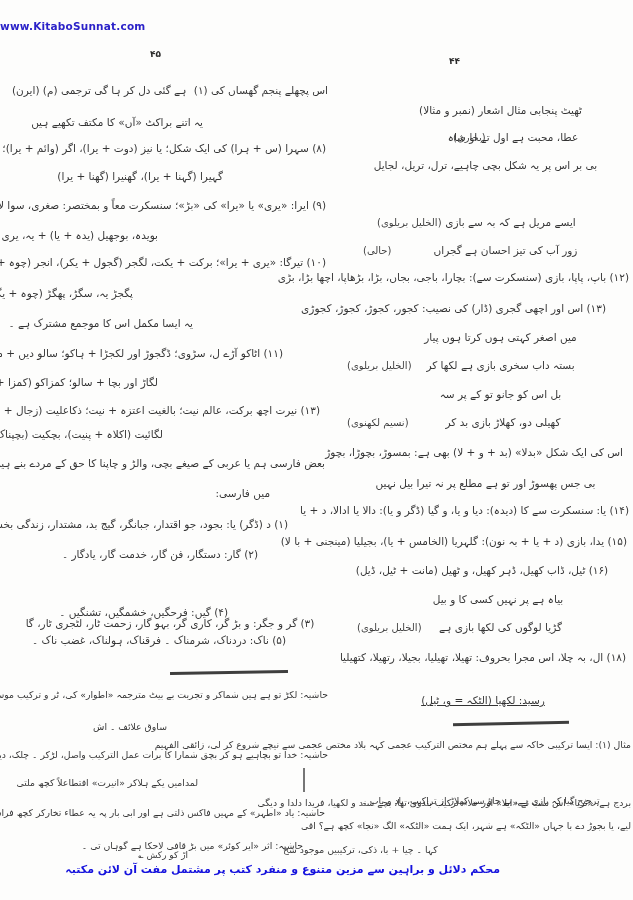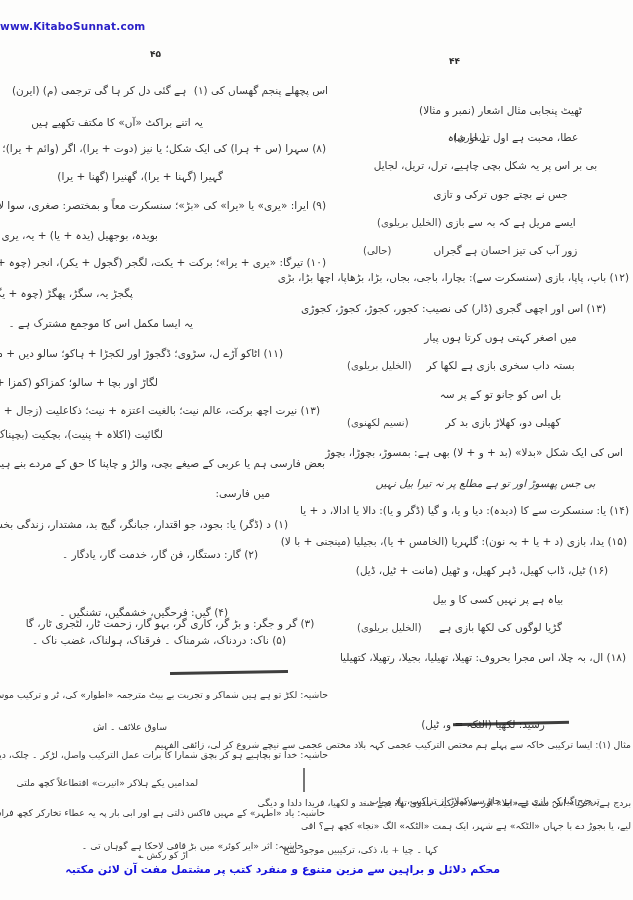--- a/index.html
+++ b/index.html
@@ -50,38 +50,37 @@
 
 <div class="watermark">www.KitaboSunnat.com</div>
 
 <div class="pagenum left">۴۵</div>
 <div class="pagenum right">۴۴</div>
 
 <div class="page right" id="page-right">
     <div class="line c" style="top: 104px; padding-left: 55px; padding-right: 20px;"><span>ٹھیٹ پنجابی مثال اشعار (نمبر و مثالا)</span></div>
     <div class="line c" style="top: 131px; padding-left: 95px; padding-right: 35px;"><span>عطا، محبت ہے اول تے او شاہ</span><span class="attr" style="left: 118px;">(بخاری)</span></div>
     <div class="line c" style="top: 159px; padding-left: 30px; padding-right: 25px;"><span>بی بر اس پر یہ شکل بچی چاہیے، ترل، تریل، لجایل</span></div>
-    <div class="line c" style="top: 188px; padding-left: 90px; padding-right: 55px;"><span>جس نے بچتے جوں ترکی و تازی</span></div>
     <div class="line c" style="top: 216px; padding-left: 95px; padding-right: 40px;"><span>ایسے مریل ہے کہ بہ سے بازی</span><span class="attr" style="left: 42px;">(الخلیل بریلوی)</span></div>
     <div class="line c" style="top: 244px; padding-left: 90px; padding-right: 45px;"><span>زور آب کی تیز احسان ہے گجراں</span><span class="attr" style="left: 28px;">(حالی)</span></div>
     <div class="line c" style="top: 271px; padding-left: 2px; padding-right: 2px;"><span>(۱۲) باپ، پاپا، بازی (سنسکرت سے): بچارا، باجی، بجاں، بڑا، بڑھاپا، اچھا بڑا، بڑی</span></div>
     <div class="line c" style="top: 302px; padding-left: 20px; padding-right: 25px;"><span>(۱۳) اس اور اچھی گجری (ڈار) کی نصیب: کجور، کجوڑ، کجوڑ، کجوڑی</span></div>
     <div class="line c" style="top: 331px; padding-left: 85px; padding-right: 50px;"><span>میں اصغر کہتی ہوں کرتا ہوں پیار</span></div>
     <div class="line c" style="top: 359px; padding-left: 80px; padding-right: 45px;"><span>بستہ داب سخری بازی ہے لکھا کر</span><span class="attr" style="left: 12px;">(الخلیل بریلوی)</span></div>
     <div class="line c" style="top: 388px; padding-left: 90px; padding-right: 55px;"><span>بل اس کو جانو تو کے پر سہ</span></div>
     <div class="line c" style="top: 416px; padding-left: 90px; padding-right: 50px;"><span>کھیلی دو، کھلاڑ بازی بد کر</span><span class="attr" style="left: 4px; margin-left: 8px;">(نسیم لکھنوی)</span></div>
     <div class="line c" style="top: 446px; padding-left: 8px; padding-right: 8px;"><span>اس کی ایک شکل «بدلا» (بد + و + لا) بھی ہے: بمسوڑ، بچوڑا، بچوڑ</span></div>
-    <div class="line c" style="top: 477px; padding-left: 35px; padding-right: 30px; font-style: italic;"><span>بی جس پھسوڑ اور تو ہے مطلع پر نہ تیرا بیل نہیں</span></div>
+    <div class="line c" style="top: 477px; padding-left: 35px; padding-right: 30px;"><span>بی جس پھسوڑ اور تو ہے مطلع پر نہ تیرا بیل نہیں</span></div>
     <div class="line c" style="top: 504px; padding-left: 2px; padding-right: 2px;"><span>(۱۴) یا: سنسکرت سے کا (دیدہ): دیا و یا، و گیا (ڈگر و یا): دالا یا ادالا، د + یا</span></div>
     <div class="line c" style="top: 535px; padding-left: 4px; padding-right: 4px;"><span>(۱۵) یدا، بازی (د + یا + بہ نون): گلہریا (الخامس + یا)، بجیلیا (مینجنی + با لا)</span></div>
     <div class="line c" style="top: 564px; padding-left: 18px; padding-right: 20px;"><span>(۱۶) ٹیل، ڈاب کھیل، ڈہر کھیل، و ٹھیل (مانت + ٹیل، ڈیل)</span></div>
     <div class="line c" style="top: 593px; padding-left: 85px; padding-right: 55px;"><span>بیاہ ہے پر نہیں کسی کا و بیل</span></div>
     <div class="line c" style="top: 621px; padding-left: 85px; padding-right: 50px;"><span>گڑیا لوگوں کی لکھا بازی ہے</span><span class="attr" style="left: 22px;">(الخلیل بریلوی)</span></div>
     <div class="line c" style="top: 651px; padding-left: 3px; padding-right: 3px;"><span>(۱۸) ال، بہ چلا، اس مجرا بحروف: تھیلا، تھیلیا، بجیلا، رتھیلا، کتھیلیا</span></div>
-    <div class="line c" style="top: 718px; padding-left: 60px; padding-right: 60px;"><span>رسید: لکھیا (الٹکہ = و، ٹیل)</span></div>
+    <div class="line c" style="top: 694px; padding-left: 60px; padding-right: 60px; text-decoration: underline;"><span>رسید: لکھیا (الٹکہ = و، ٹیل)</span></div>
     <div class="rule" style="left: 118px; top: 722px; width: 116px; height: 3px; transform: rotate(-1.2deg);"></div>
     <div class="line c" style="top: 740px; font-size: 9.3px;"><span>مثال (۱): ایسا ترکیبی خاکہ سے پہلے ہم مختص الترکیب عجمی کہہ بلاد مختص عجمی سے نیچے شروع کر لی، زائقی الفہیم</span></div>
     <div class="line c" style="top: 798px; font-size: 9.3px;"><span>بردج ہے، «ٹریا» اس سب نے «ایلا» اور «لا» ترکیب بندوی تھا، بچے سند و لکھیا، فریدا دلدا و دیگی</span></div>
     <div class="line c" style="top: 796px; padding-left: 10px; padding-right: 15px; font-size: 9.3px;"><span>ترجیح گیا کہ بازی ہے، بے جاؤ سے کھلاڑ از تراکیب، باد و باب ۔</span></div>
     <div class="line c" style="top: 821px; font-size: 9.3px;"><span>لیے، یا بجوڑ دے با جہاں «الٹکہ» ہے شہر، ایک ہمت «الٹکہ» الگ «نجا» کچھ ہے؟ اقی</span></div>
     <div class="line l" style="top: 845px; left: -52px; padding-right: 170px; font-size: 9.3px;"><span>کہا ۔ چیا + با، ذکی، ترکیبیں موجود شخ</span></div>
   </div>
 <div class="page left" id="page-left">
     <div class="line c two-seg" style="top: 84px;">
       <span>اس پچھلے پنجم گھساں کی (۱)</span>

